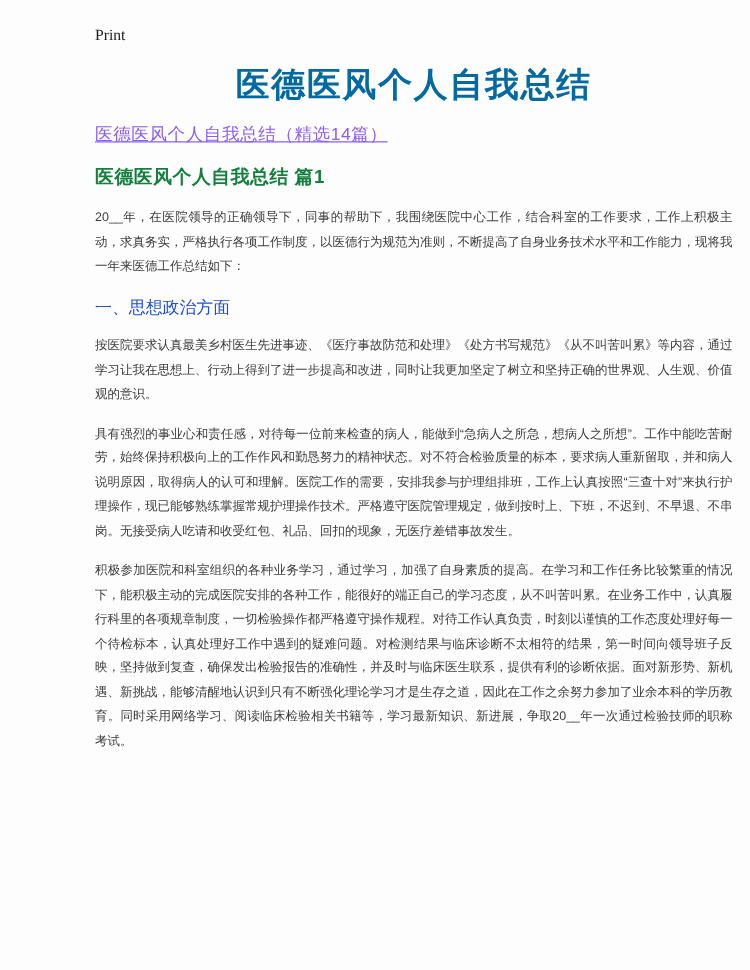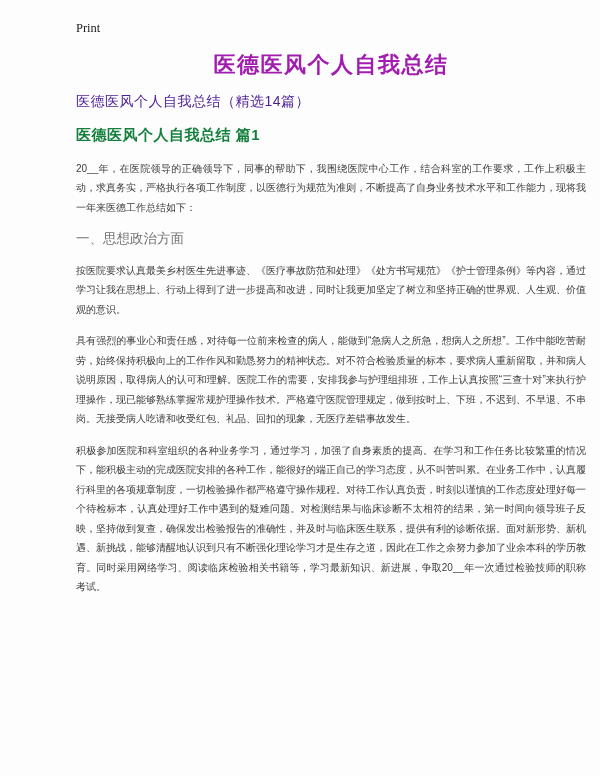--- a/index.html
+++ b/index.html
@@ -24,31 +24,32 @@
     margin-left: 32px;
   }
   .print-link {
     font-family: "Liberation Serif", "DejaVu Serif", serif;
     font-size: 12.5px;
     color: #1c1c1c;
     margin: 0 0 14px 0;
     cursor: pointer;
   }
   .doc-title {
-    font-size: 22px;
+    font-size: 27px;
     font-weight: bold;
-    color: #a21caf;
+    color: #0369a1;
     text-align: center;
     letter-spacing: 1.5px;
     margin: 0 0 13px 0;
     line-height: 1.35;
   }
   .doc-subtitle {
     font-size: 14px;
-    color: #4c1d95;
+    color: #8b5cf6;
+    text-decoration: underline;
     letter-spacing: 0.5px;
     margin: 0 0 15px 0;
     cursor: pointer;
   }
   .article-heading {
     font-size: 15px;
     font-weight: bold;
     color: #15803d;
     letter-spacing: 0.5px;
     margin: 0 0 14px 0;
@@ -58,41 +59,41 @@
     line-height: 19.5px;
     margin: 0 0 12px 0;
     text-align: justify;
     word-break: break-all;
     color: #3c3c3c;
   }
   .sec-heading {
     font-size: 13.5px;
     line-height: 19.5px;
     margin: 0 0 12px 0;
-    color: #737373;
+    color: #1d4ed8;
   }
 </style>
 </head>
 <body>
 
 <div class="page">
 
   <div class="print-link">Print</div>
 
   <h1 class="doc-title">医德医风个人自我总结</h1>
 
   <div class="doc-subtitle">医德医风个人自我总结（精选14篇）</div>
 
   <h2 class="article-heading">医德医风个人自我总结 篇1</h2>
 
   <p class="para">20__年，在医院领导的正确领导下，同事的帮助下，我围绕医院中心工作，结合科室的工作要求，工作上积极主动，求真务实，严格执行各项工作制度，以医德行为规范为准则，不断提高了自身业务技术水平和工作能力，现将我一年来医德工作总结如下：</p>
 
   <p class="sec-heading">一、思想政治方面</p>
 
-  <p class="para">按医院要求认真最美乡村医生先进事迹、《医疗事故防范和处理》《处方书写规范》《护士管理条例》等内容，通过学习让我在思想上、行动上得到了进一步提高和改进，同时让我更加坚定了树立和坚持正确的世界观、人生观、价值观的意识。</p>
+  <p class="para">按医院要求认真最美乡村医生先进事迹、《医疗事故防范和处理》《处方书写规范》《从不叫苦叫累》等内容，通过学习让我在思想上、行动上得到了进一步提高和改进，同时让我更加坚定了树立和坚持正确的世界观、人生观、价值观的意识。</p>
 
 
   <p class="para">具有强烈的事业心和责任感，对待每一位前来检查的病人，能做到“急病人之所急，想病人之所想”。工作中能吃苦耐劳，始终保持积极向上的工作作风和勤恳努力的精神状态。对不符合检验质量的标本，要求病人重新留取，并和病人说明原因，取得病人的认可和理解。医院工作的需要，安排我参与护理组排班，工作上认真按照“三查十对”来执行护理操作，现已能够熟练掌握常规护理操作技术。严格遵守医院管理规定，做到按时上、下班，不迟到、不早退、不串岗。无接受病人吃请和收受红包、礼品、回扣的现象，无医疗差错事故发生。</p>
 
 
   <p class="para">积极参加医院和科室组织的各种业务学习，通过学习，加强了自身素质的提高。在学习和工作任务比较繁重的情况下，能积极主动的完成医院安排的各种工作，能很好的端正自己的学习态度，从不叫苦叫累。在业务工作中，认真履行科里的各项规章制度，一切检验操作都严格遵守操作规程。对待工作认真负责，时刻以谨慎的工作态度处理好每一个待检标本，认真处理好工作中遇到的疑难问题。对检测结果与临床诊断不太相符的结果，第一时间向领导班子反映，坚持做到复查，确保发出检验报告的准确性，并及时与临床医生联系，提供有利的诊断依据。面对新形势、新机遇、新挑战，能够清醒地认识到只有不断强化理论学习才是生存之道，因此在工作之余努力参加了业余本科的学历教育。同时采用网络学习、阅读临床检验相关书籍等，学习最新知识、新进展，争取20__年一次通过检验技师的职称考试。</p>
 
 </div>
 
 </body></html>

